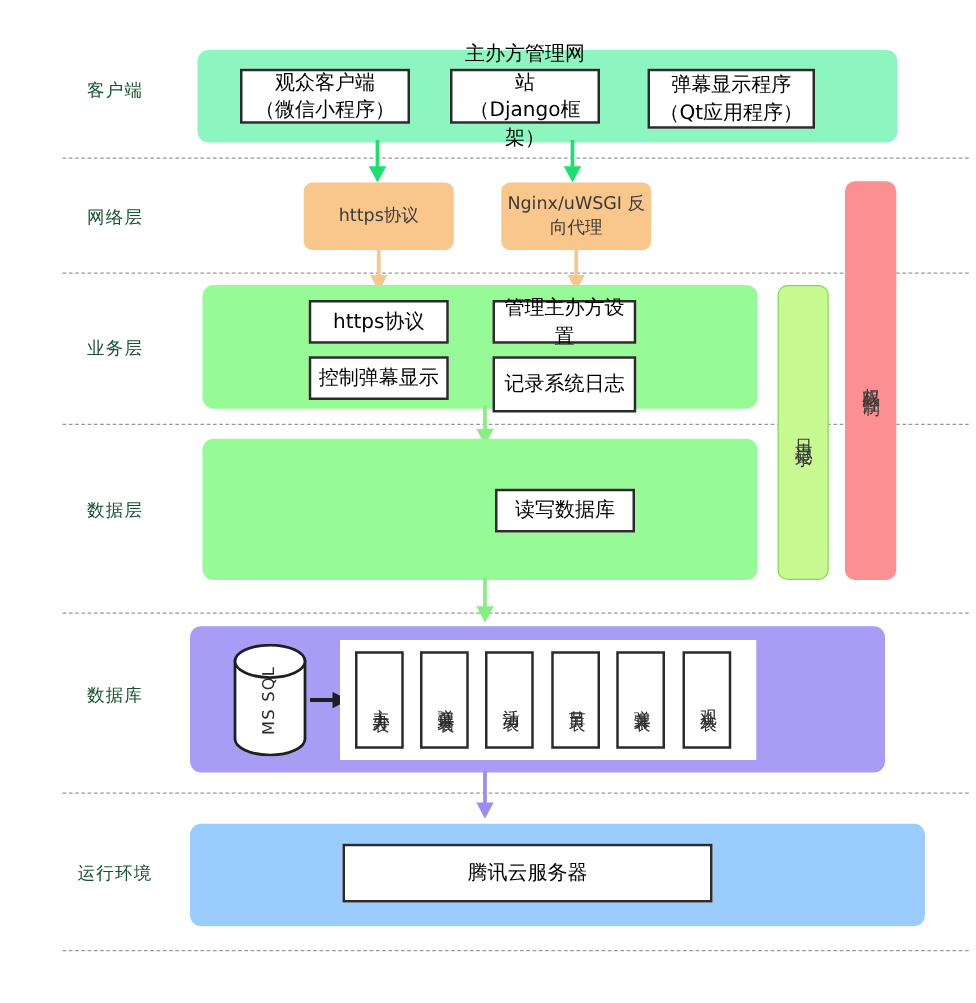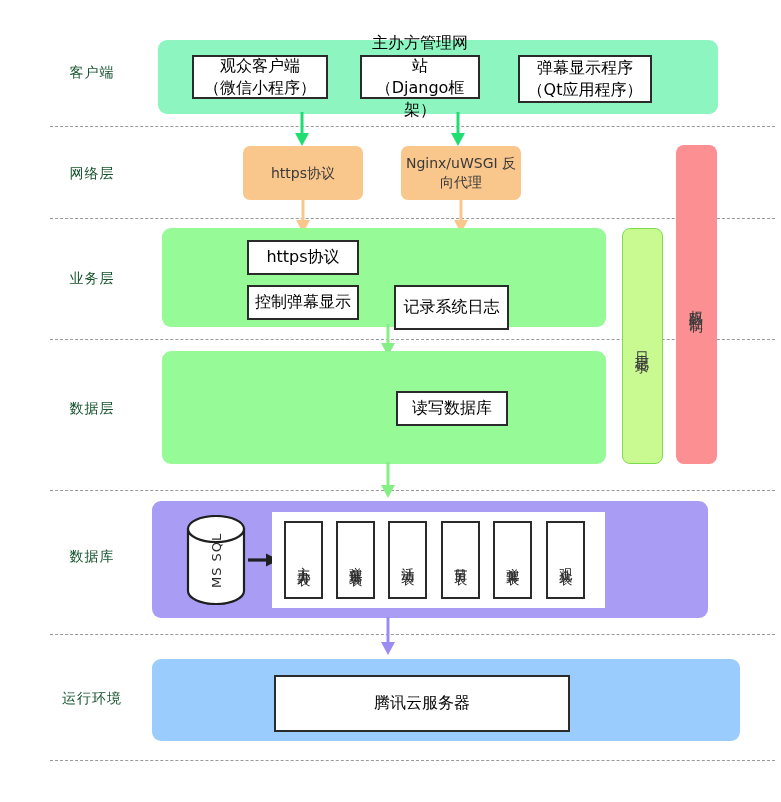--- a/index.html
+++ b/index.html
@@ -188,20 +188,21 @@
     <polygon points="9,34 2,21 16,21" fill="#f9c68c"></polygon>
   </svg>
   <svg class="arrow" style="left:452px;top:199px;" width="18" height="36" viewBox="0 0 18 36">
     <line x1="9" y1="0" x2="9" y2="24" stroke="#f9c68c" stroke-width="3"></line>
     <polygon points="9,34 2,21 16,21" fill="#f9c68c"></polygon>
   </svg>
 
   <div class="band band-biz" style="left:162px;top:228px;width:444px;height:99px;"></div>
 
   <div class="wbox" style="left:247px;top:240px;width:112px;height:35px;">https协议</div>
+  <div class="wbox" style="left:394px;top:240px;width:115px;height:35px;">管理主办方设置</div>
   <div class="wbox" style="left:247px;top:285px;width:112px;height:35px;">控制弹幕显示</div>
   <div class="wbox" style="left:394px;top:285px;width:115px;height:45px;">记录系统日志</div>
 
   <svg class="arrow" style="left:379px;top:324px;" width="18" height="34" viewBox="0 0 18 34">
     <line x1="9" y1="0" x2="9" y2="22" stroke="#85ef85" stroke-width="3"></line>
     <polygon points="9,32 2,19 16,19" fill="#85ef85"></polygon>
   </svg>
 
   <div class="band band-data" style="left:162px;top:351px;width:444px;height:113px;"></div>
 
@@ -254,15 +255,15 @@
   <div class="tbl" style="left:546px;top:521px;width:39px;height:78px;">
     <span>观众表</span>
   </div>
 
   <svg class="arrow" style="left:379px;top:617px;" width="18" height="40" viewBox="0 0 18 40">
     <line x1="9" y1="0" x2="9" y2="28" stroke="#9a8cf2" stroke-width="3"></line>
     <polygon points="9,38 2,25 16,25" fill="#9a8cf2"></polygon>
   </svg>
 
   <div class="band band-run" style="left:152px;top:659px;width:588px;height:82px;"></div>
-  <div class="wbox" style="left:274px;top:675px;width:296px;height:57px;">腾讯云服务器</div>
+  <div class="wbox" style="left:274px;top:675px;width:296px;height:47px;">腾讯云服务器</div>
 
 </div>
 
 </body></html>

